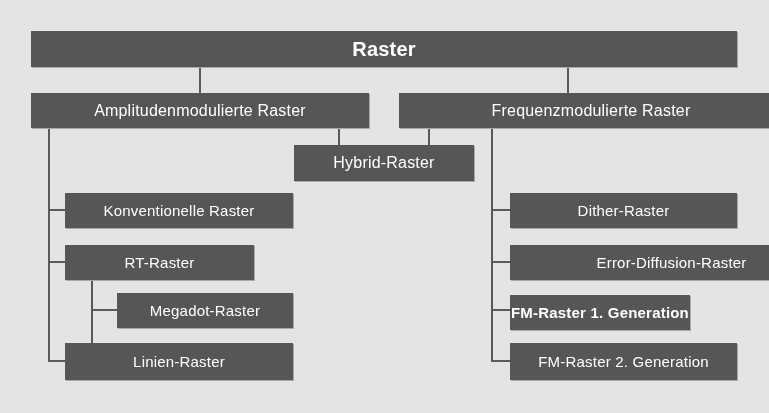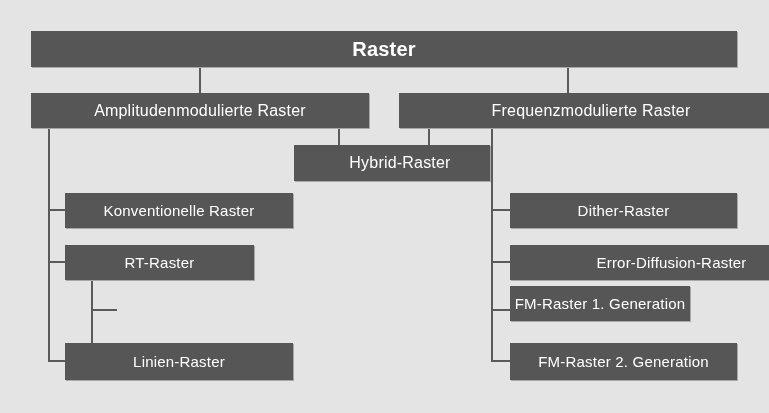--- a/index.html
+++ b/index.html
@@ -25,28 +25,28 @@
   .node.root  { font-weight:bold; font-size:20px; }
   .node.level2{ font-size:16px; }
   .line {
     position:absolute;
     background:#5a5a5a;
   }
   
   #n-root   { left:31px;  top:31px;  width:706px; height:36px; }
   #n-am     { left:31px;  top:93px;  width:338px; height:35px; }
   #n-fm     { left:399px; top:93px;  width:384px; height:35px; }
-  #n-hybrid { left:294px; top:145px; width:180px; height:36px;padding-left:16px; }
+  #n-hybrid { left:294px; top:145px; width:180px; height:36px; }
   #n-konv   { left:65px;  top:193px; width:228px; height:35px; }
   #n-rt     { left:65px;  top:245px; width:189px; height:35px; }
   #n-mega   { left:117px; top:293px; width:176px; height:35px; }
   #n-linien { left:65px;  top:343px; width:228px; height:37px;text-align:center; }
   #n-dither { left:510px; top:193px; width:227px; height:35px; }
   #n-error  { left:510px; top:245px; width:227px; height:35px;padding-left:48px; }
-  #n-fm1    { left:510px; top:286px; width:180px; height:35px; }
+  #n-fm1    { left:510px; top:295px; width:180px; height:35px;font-weight:bold; }
   #n-fm2    { left:510px; top:343px; width:227px; height:37px; }
   
   #c-root-am   { left:199px; top:67px;  width:2px;  height:26px; }
   #c-root-fm   { left:567px; top:67px;  width:2px;  height:26px; }
   #c-am-hyb    { left:338px; top:128px; width:2px;  height:17px; }
   #c-fm-hyb    { left:428px; top:128px; width:2px;  height:17px; }
   #c-rail-l    { left:48px;  top:128px; width:2px;  height:234px; }
   #c-stub-konv { left:48px;  top:209px; width:17px; height:2px; }
   #c-stub-rt   { left:48px;  top:261px; width:17px; height:2px; }
   #c-stub-lin  { left:48px;  top:360px; width:17px; height:2px; }
@@ -78,19 +78,20 @@
   <div class="line" id="c-stub-err"></div>
   <div class="line" id="c-stub-fm1"></div>
   <div class="line" id="c-stub-fm2"></div>
 
   <div class="node root" id="n-root">Raster</div>
   <div class="node level2" id="n-am">Amplitudenmodulierte Raster</div>
   <div class="node level2" id="n-fm">Frequenzmodulierte Raster</div>
   <div class="node level2" id="n-hybrid">Hybrid-Raster</div>
   <div class="node" id="n-konv">Konventionelle Raster</div>
   <div class="node" id="n-rt">RT-Raster</div>
+  <div class="node" id="n-mega">Megadot-Raster</div>
   <div class="node" id="n-linien">Linien-Raster</div>
   <div class="node" id="n-dither">Dither-Raster</div>
   <div class="node" id="n-error">Error-Diffusion-Raster</div>
   <div class="node" id="n-fm1">FM-Raster 1. Generation</div>
   <div class="node" id="n-fm2">FM-Raster 2. Generation</div>
 
 </div>
 
 </body></html>

